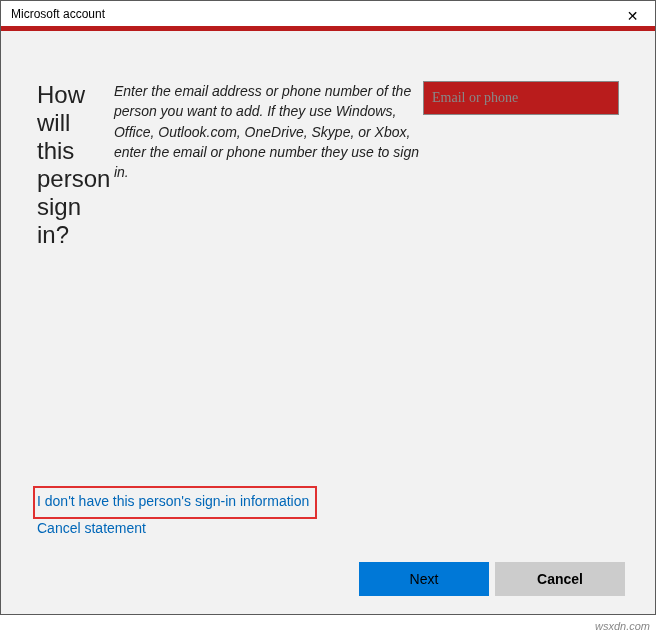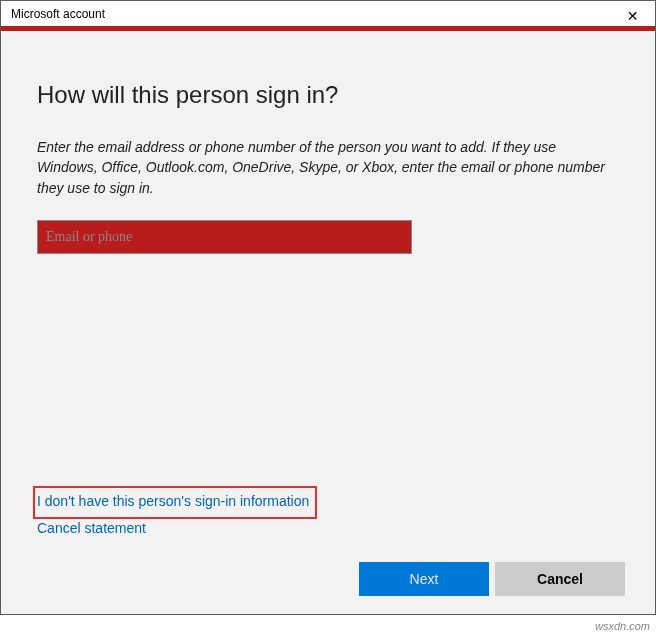--- a/index.html
+++ b/index.html
@@ -44,21 +44,21 @@
       justify-content: center;
       font-size: 14px;
       color: #000;
       cursor: pointer;
       font-family: Arial, sans-serif;
     }
     .content {
       flex: 1;
       padding: 50px 36px 20px 36px;
       display: flex;
-      flex-direction: column;
+      flex-direction: row;
       position: relative;
     }
     .heading {
       font-size: 24px;
       font-weight: 400;
       color: #222;
       margin-bottom: 28px;
     }
     .description {
       font-size: 14px;
@@ -110,21 +110,21 @@
     .btn {
       width: 130px;
       height: 34px;
       border: none;
       font-size: 14px;
       font-family: inherit;
       cursor: pointer;
     }
     .btn-primary {
       background: #0078d7;
-      color: #e5e5e5;
+      color: #000000;
     }
     .btn-secondary {
       background: #ccc;
       color: #000;
       font-weight: bold;
     }
     .watermark {
       position: absolute;
       right: 6px;
       bottom: 2px;

